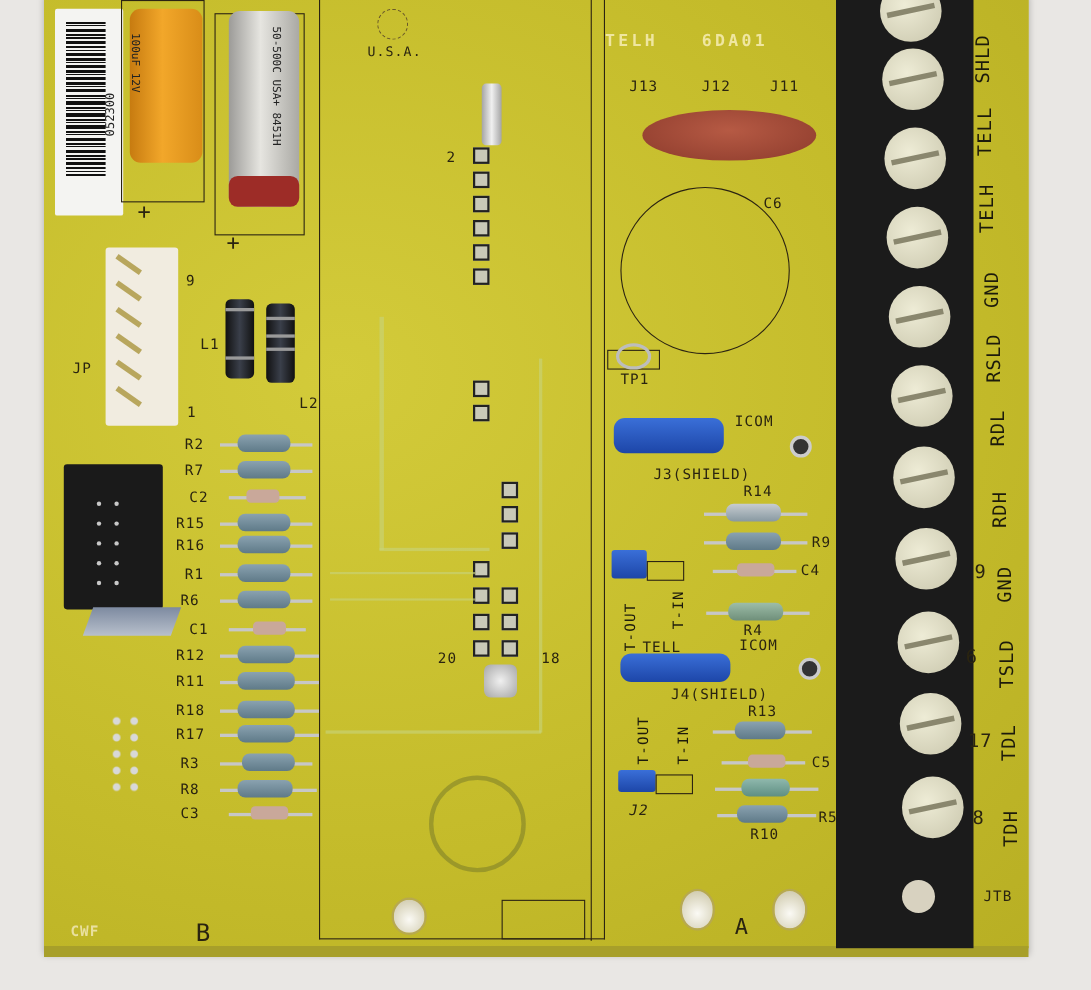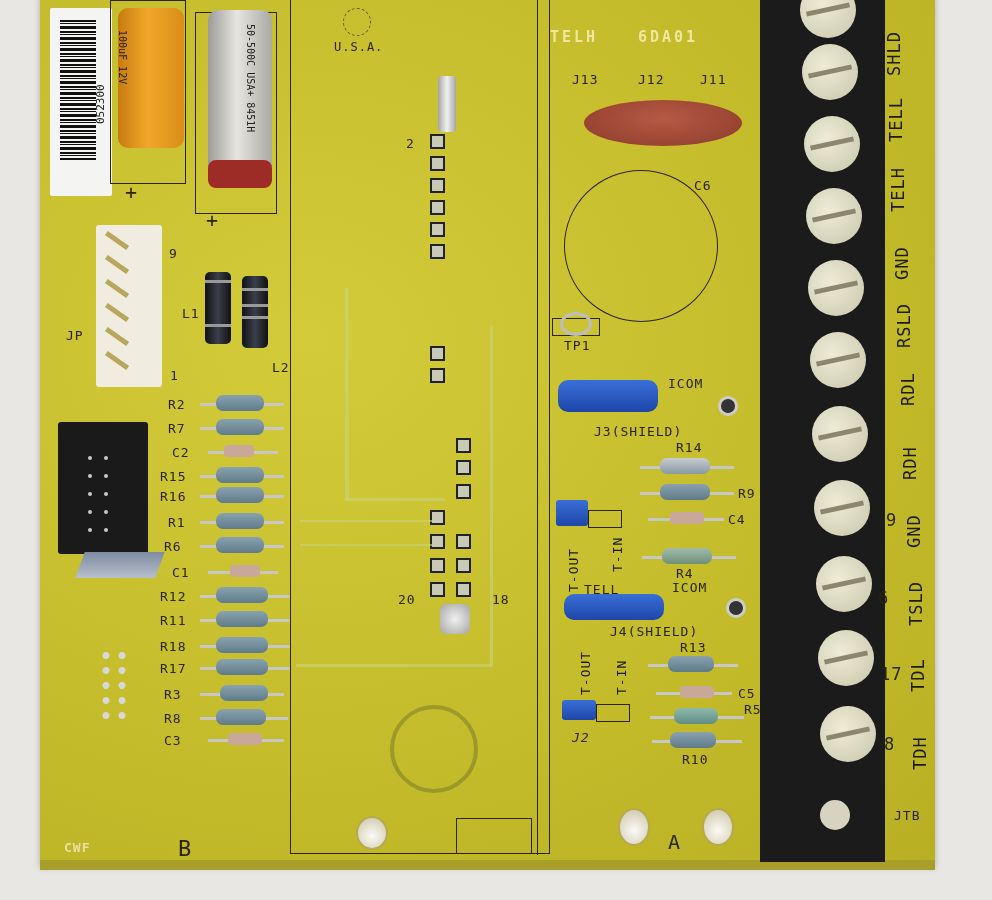--- a/index.html
+++ b/index.html
@@ -252,21 +252,21 @@
 <div class="abs silk" style="left:610px;top:624px;">J4(SHIELD)</div>
 
 <div class="abs silk" style="left:680px;top:640px;">R13</div>
 <div class="abs lead" style="left:648px;top:664px;width:90px"></div>
 <div class="abs res" style="left:668px;top:656px;width:46px"></div>
 <div class="abs lead" style="left:656px;top:692px;width:76px"></div>
 <div class="abs" style="left:680px;top:686px;width:34px;height:12px;background:#c9a89a;border-radius:4px"></div>
 <div class="abs silk" style="left:738px;top:686px;">C5</div>
 <div class="abs lead" style="left:650px;top:716px;width:94px"></div>
 <div class="abs res" style="left:674px;top:708px;width:44px;background:linear-gradient(180deg,#8fb8ad,#5f8f82);"></div>
-<div class="abs silk" style="left:744px;top:702px;">R5</div>
+<div class="abs silk" style="left:744px;top:736px;">R5</div>
 <div class="abs lead" style="left:652px;top:740px;width:90px"></div>
 <div class="abs res" style="left:670px;top:732px;width:46px"></div>
 <div class="abs silk" style="left:682px;top:752px;">R10</div>
 
 <div class="abs blue-jumper" style="left:562px;top:700px;width:34px;height:20px;border-radius:3px;"></div>
 <div class="abs outline" style="left:596px;top:704px;width:32px;height:16px;"></div>
 <div class="abs silk" style="left:572px;top:730px;font-style:italic;">J2</div>
 <div class="abs silk vtext" style="left:578px;top:695px;font-size:13px;">T-OUT</div>
 <div class="abs silk vtext" style="left:614px;top:695px;font-size:13px;">T-IN</div>
 

